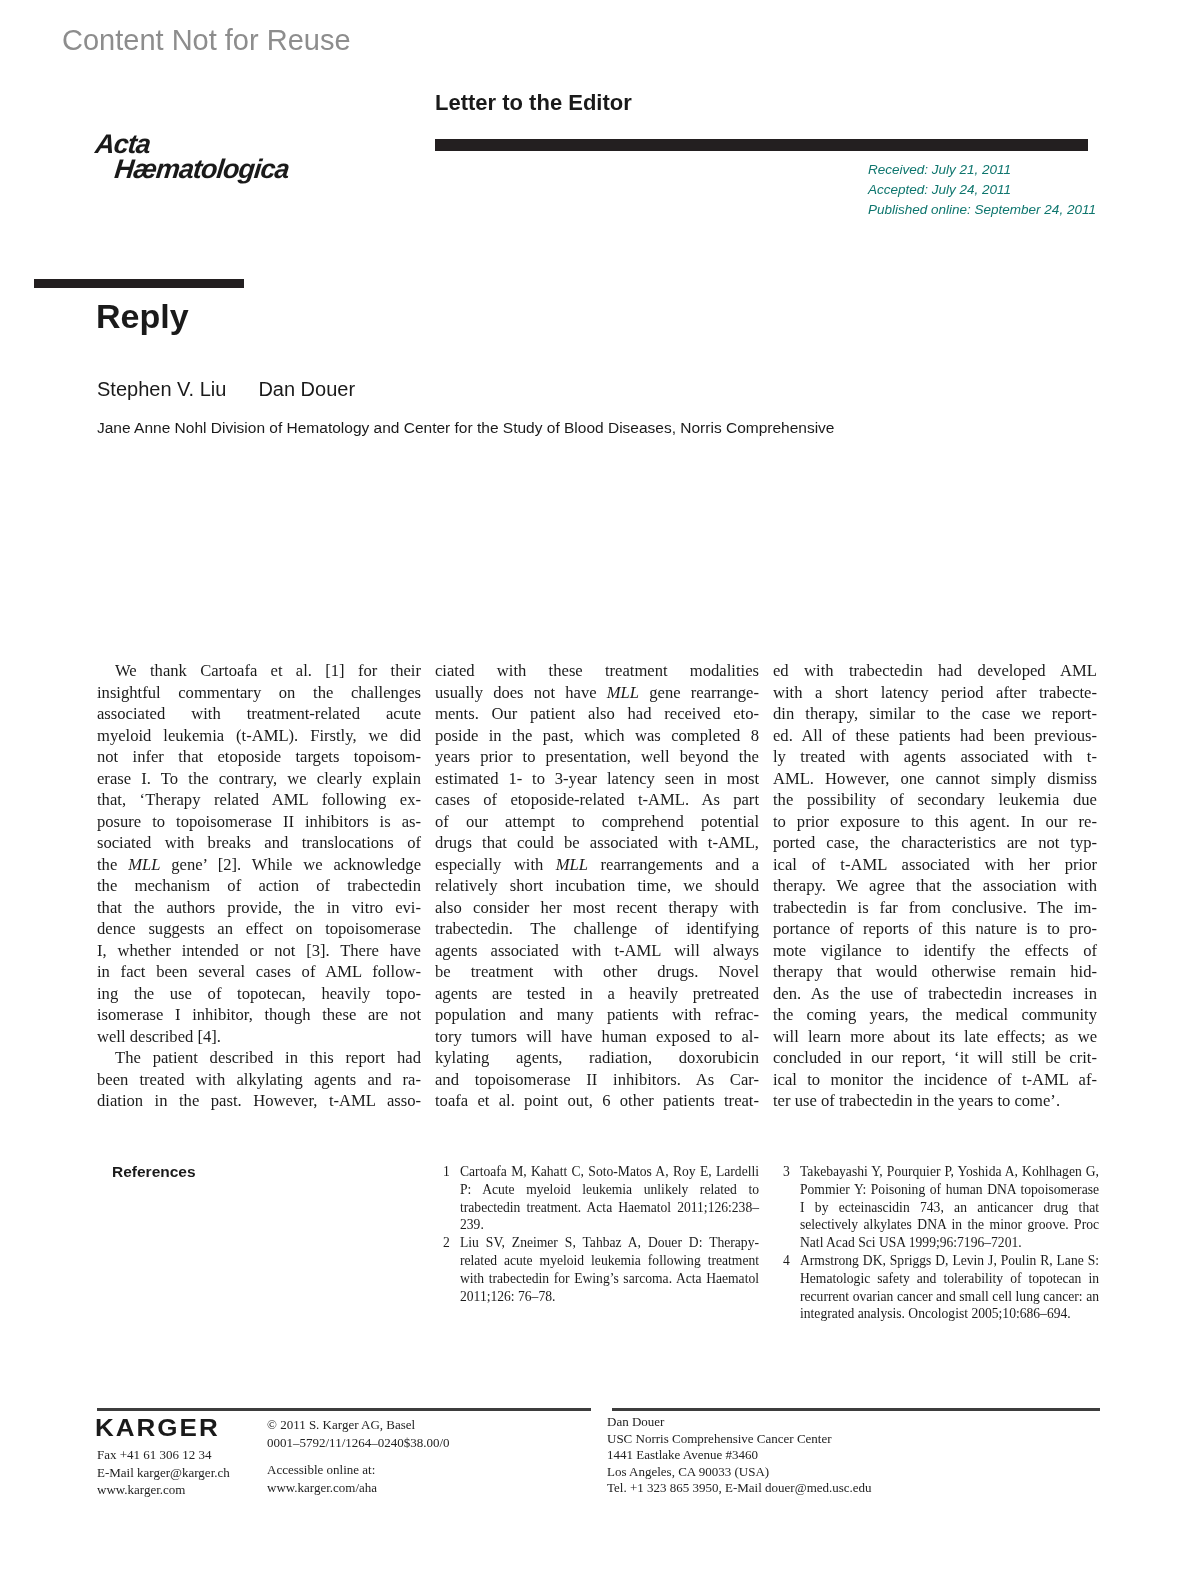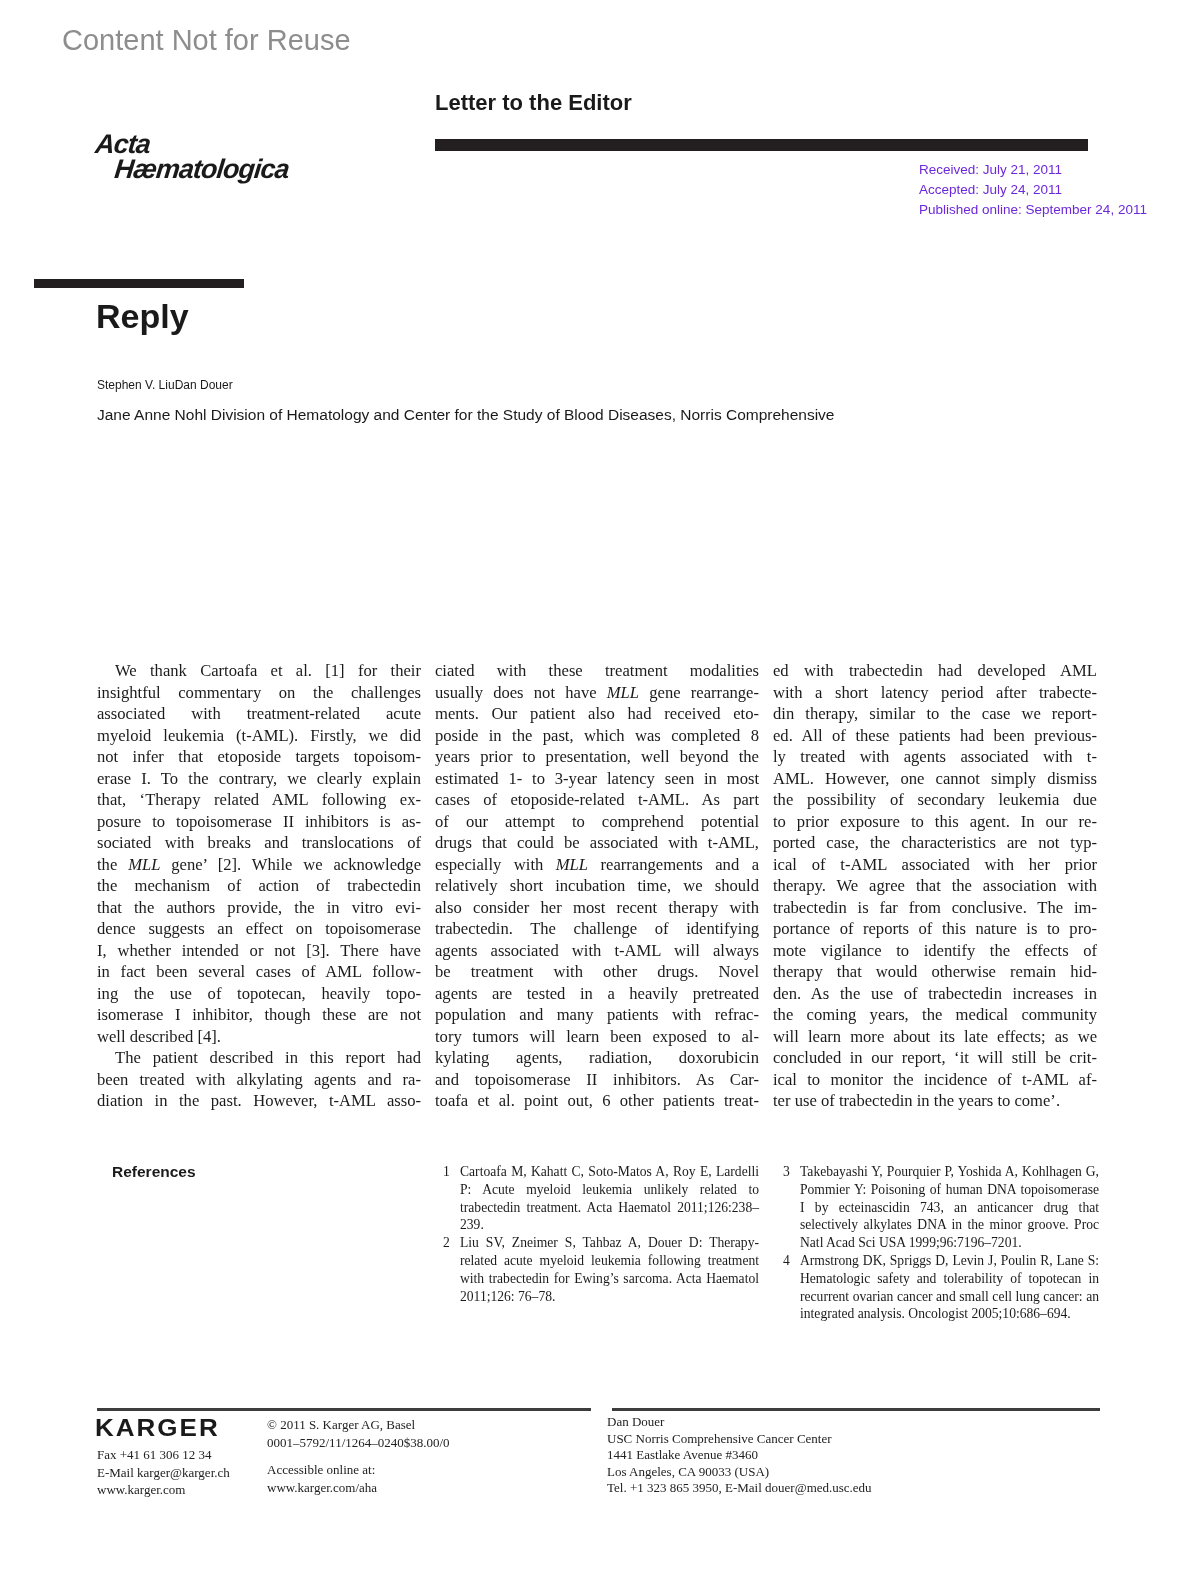--- a/index.html
+++ b/index.html
@@ -12,29 +12,29 @@
   .logo{position:absolute;left:94px;top:132px;font-family:"Liberation Sans",sans-serif;
         font-style:italic;font-weight:700;font-size:27px;line-height:25px;
         letter-spacing:-1px;color:#1a1a1a;transform:skewX(-6deg);}
   .logo .l2{margin-left:22px;}
 
   .section-head{position:absolute;left:435px;top:90px;font-family:"Liberation Sans",sans-serif;
                 font-weight:700;font-size:22px;color:#1a1a1a;}
   .header-bar{position:absolute;left:435px;top:139px;width:653px;height:12px;background:#231f20;}
   .cite{position:absolute;left:435px;top:158px;font-family:"Liberation Sans",sans-serif;
         font-size:15px;line-height:22px;color:#1a1a1a;}
-  .dates{position:absolute;left:919px;top:160px;font-family:"Liberation Sans",sans-serif;
-         font-size:13.5px;line-height:20px;color:#6d28d9;}
+  .dates{position:absolute;left:868px;top:160px;font-family:"Liberation Sans",sans-serif;
+         font-size:13.5px;line-height:20px;color:#0f766e;font-style:italic;}
 
   .reply-bar{position:absolute;left:34px;top:279px;width:210px;height:9px;background:#231f20;}
   .title{position:absolute;left:96px;top:297px;font-family:"Liberation Sans",sans-serif;
          font-weight:700;font-size:34px;color:#1a1a1a;}
   .authors{position:absolute;left:97px;top:378px;font-family:"Liberation Sans",sans-serif;
-           font-size:12px;color:#1a1a1a;display:flex;}
-  .affil{position:absolute;left:97px;top:403px;font-family:"Liberation Sans",sans-serif;
+           font-size:20px;color:#1a1a1a;display:flex;gap:32px;}
+  .affil{position:absolute;left:97px;top:416px;font-family:"Liberation Sans",sans-serif;
          font-size:15.5px;line-height:23px;color:#1a1a1a;}
 
   .bodycols{position:absolute;left:97px;top:660px;width:1001px;display:flex;gap:14px;}
   .bcol{width:324px;font-size:16.6px;line-height:21.5px;color:#1b1b1b;}
   .bline{text-align:justify;text-align-last:justify;}
   .bline.pend{text-align-last:left;}
   .bline.pind{text-indent:18px;}
 
   .refs-head{position:absolute;left:112px;top:1163px;font-family:"Liberation Sans",sans-serif;
              font-weight:700;font-size:15.5px;color:#1a1a1a;}
@@ -125,21 +125,21 @@
         <div class="bline">of our attempt to comprehend potential</div>
         <div class="bline">drugs that could be associated with t-AML,</div>
         <div class="bline">especially with <i>MLL</i> rearrangements and a</div>
         <div class="bline">relatively short incubation time, we should</div>
         <div class="bline">also consider her most recent therapy with</div>
         <div class="bline">trabectedin. The challenge of identifying</div>
         <div class="bline">agents associated with t-AML will always</div>
         <div class="bline">be treatment with other drugs. Novel</div>
         <div class="bline">agents are tested in a heavily pretreated</div>
         <div class="bline">population and many patients with refrac-</div>
-        <div class="bline">tory tumors will learn been exposed to al-</div>
+        <div class="bline">tory tumors will have human exposed to al-</div>
         <div class="bline">kylating agents, radiation, doxorubicin</div>
         <div class="bline">and topoisomerase II inhibitors. As Car-</div>
         <div class="bline">toafa et al. point out, 6 other patients treat-</div>
       </div>
     <div class="bcol">
         <div class="bline">ed with trabectedin had developed AML</div>
         <div class="bline">with a short latency period after trabecte-</div>
         <div class="bline">din therapy, similar to the case we report-</div>
         <div class="bline">ed. All of these patients had been previous-</div>
         <div class="bline">ly treated with agents associated with t-</div>

